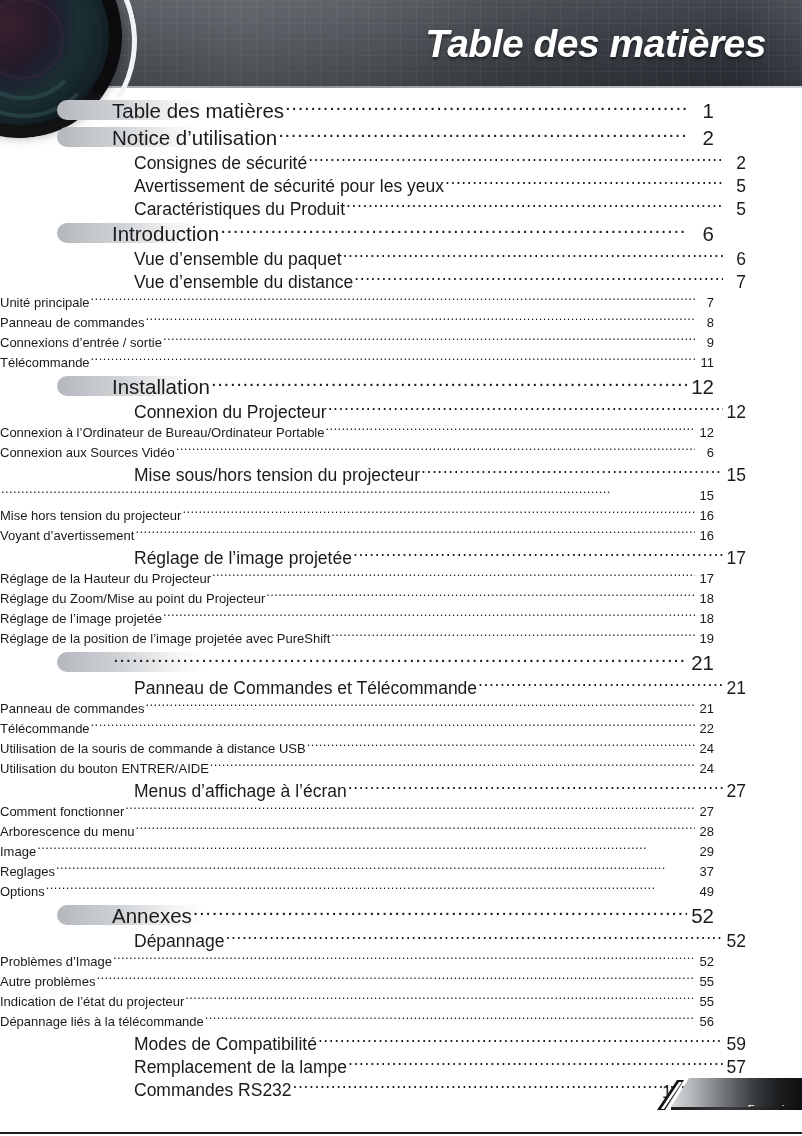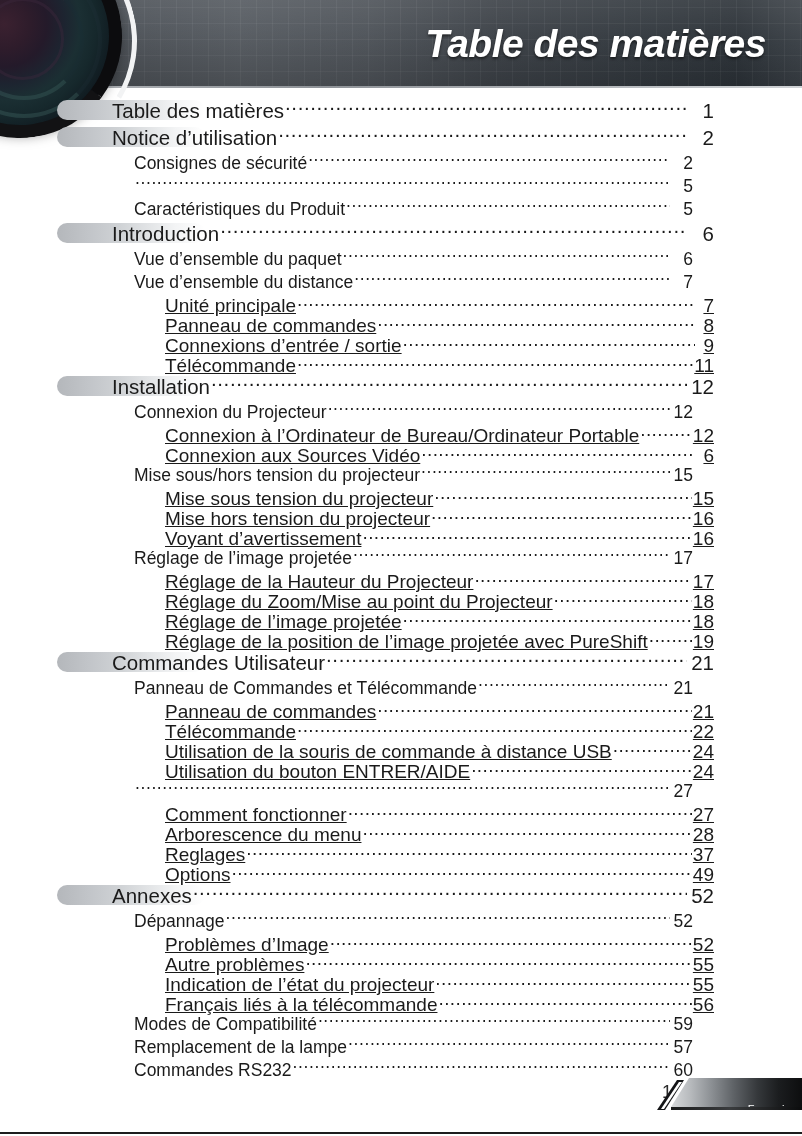--- a/index.html
+++ b/index.html
@@ -191,35 +191,33 @@
         #e2e4e6 62%,
         #f3f4f5 80%,
         #ffffff 100%);
     z-index: 0;
   }
   .lvl1 .label, .lvl1 .leader, .lvl1 .page { position: relative; z-index: 1; }
 
   
   .lvl2 {
     margin-left: 134px;
-    margin-right: 109px;
+    margin-right: 56px;
     font-size: 17.5px;
     line-height: 23px;
     height: 23px;
   }
   .lvl2 .page { min-width: 22px; }
 
   
   .lvl3 {
-    margin-left: 165px;
     margin-right: 88px;
-    font-size: 19px;
+    font-size: 13px;
     line-height: 20px;
     height: 20px;
-    text-decoration: underline;
   }
   .lvl3 .page { min-width: 18px; }
   .lvl3 .leader::before { letter-spacing: 0.4px; }
 
   
   .footer {
     position: absolute;
     left: 0;
     top: 1078px;
     width: 802px;
@@ -316,20 +314,21 @@
       <span class="label">Notice d’utilisation</span>
       <span class="leader"></span>
       <span class="page">2</span>
     </div>
     <div class="row lvl2">
       <span class="label">Consignes de sécurité</span>
       <span class="leader"></span>
       <span class="page">2</span>
     </div>
     <div class="row lvl2">
+      <span class="label">Avertissement de sécurité pour les yeux</span>
       <span class="leader"></span>
       <span class="page">5</span>
     </div>
     <div class="row lvl2">
       <span class="label">Caractéristiques du Produit</span>
       <span class="leader"></span>
       <span class="page">5</span>
     </div>
     <div class="row lvl1">
       <div class="pill"></div>
@@ -387,21 +386,20 @@
       <span class="label">Connexion aux Sources Vidéo</span>
       <span class="leader"></span>
       <span class="page">6</span>
     </div>
     <div class="row lvl2">
       <span class="label">Mise sous/hors tension du projecteur</span>
       <span class="leader"></span>
       <span class="page">15</span>
     </div>
     <div class="row lvl3">
-      <span class="label">Mise sous tension du projecteur</span>
       <span class="leader"></span>
       <span class="page">15</span>
     </div>
     <div class="row lvl3">
       <span class="label">Mise hors tension du projecteur</span>
       <span class="leader"></span>
       <span class="page">16</span>
     </div>
     <div class="row lvl3">
       <span class="label">Voyant d’avertissement</span>
@@ -428,21 +426,20 @@
       <span class="leader"></span>
       <span class="page">18</span>
     </div>
     <div class="row lvl3">
       <span class="label">Réglage de la position de l’image projetée avec PureShift</span>
       <span class="leader"></span>
       <span class="page">19</span>
     </div>
     <div class="row lvl1">
       <div class="pill"></div>
-      <span class="label">Commandes Utilisateur</span>
       <span class="leader"></span>
       <span class="page">21</span>
     </div>
     <div class="row lvl2">
       <span class="label">Panneau de Commandes et Télécommande</span>
       <span class="leader"></span>
       <span class="page">21</span>
     </div>
     <div class="row lvl3">
       <span class="label">Panneau de commandes</span>
@@ -458,32 +455,38 @@
       <span class="label">Utilisation de la souris de commande à distance USB</span>
       <span class="leader"></span>
       <span class="page">24</span>
     </div>
     <div class="row lvl3">
       <span class="label">Utilisation du bouton ENTRER/AIDE</span>
       <span class="leader"></span>
       <span class="page">24</span>
     </div>
     <div class="row lvl2">
+      <span class="label">Menus d’affichage à l’écran</span>
       <span class="leader"></span>
       <span class="page">27</span>
     </div>
     <div class="row lvl3">
       <span class="label">Comment fonctionner</span>
       <span class="leader"></span>
       <span class="page">27</span>
     </div>
     <div class="row lvl3">
       <span class="label">Arborescence du menu</span>
       <span class="leader"></span>
       <span class="page">28</span>
+    </div>
+    <div class="row lvl3">
+      <span class="label">Image</span>
+      <span class="leader"></span>
+      <span class="page">29</span>
     </div>
     <div class="row lvl3">
       <span class="label">Reglages</span>
       <span class="leader"></span>
       <span class="page">37</span>
     </div>
     <div class="row lvl3">
       <span class="label">Options</span>
       <span class="leader"></span>
       <span class="page">49</span>
@@ -508,21 +511,21 @@
       <span class="label">Autre problèmes</span>
       <span class="leader"></span>
       <span class="page">55</span>
     </div>
     <div class="row lvl3">
       <span class="label">Indication de l’état du projecteur</span>
       <span class="leader"></span>
       <span class="page">55</span>
     </div>
     <div class="row lvl3">
-      <span class="label">Français liés à la télécommande</span>
+      <span class="label">Dépannage liés à la télécommande</span>
       <span class="leader"></span>
       <span class="page">56</span>
     </div>
     <div class="row lvl2">
       <span class="label">Modes de Compatibilité</span>
       <span class="leader"></span>
       <span class="page">59</span>
     </div>
     <div class="row lvl2">
       <span class="label">Remplacement de la lampe</span>

